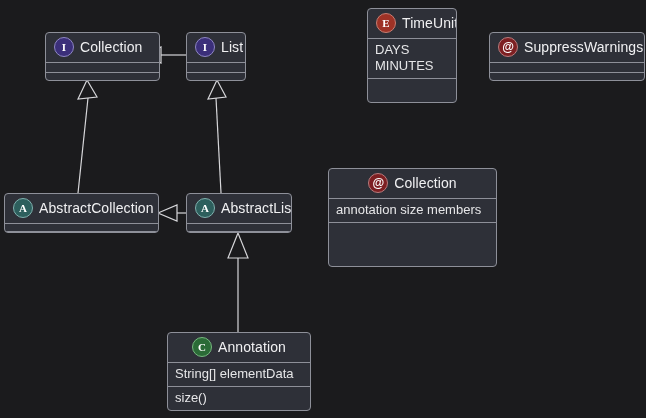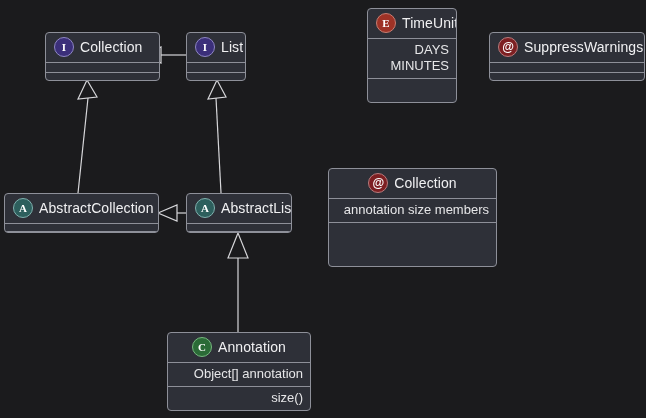--- a/index.html
+++ b/index.html
@@ -50,21 +50,20 @@
     letter-spacing: 0.1px;
   }
   .title.italic {
     text-align: center;
   }
   .members {
     padding: 3px 7px 4px 7px;
     font-size: 13px;
     line-height: 16px;
     color: #e6e6e8;
-    text-align: right;
   }
   .members .row {
     white-space: nowrap;
   }
   .empty {
     height: 10px;
   }
   
   .uicon {
     flex: 0 0 auto;
@@ -213,20 +212,20 @@
     <div class="compartment empty" style="height:8px"></div>
     <div class="compartment empty" style="height:8px"></div>
   </div>
 
   <div class="node" style="left:167px; top:332px; width:144px; height:79px;">
     <div class="compartment head center">
       <span class="uicon cls">C</span>
       <span class="title">Annotation</span>
     </div>
     <div class="compartment members">
-      <div class="row">Object[] annotation</div>
+      <div class="row">String[] elementData</div>
     </div>
     <div class="compartment members">
       <div class="row">size()</div>
     </div>
   </div>
 
 </div>
 
 </body></html>

